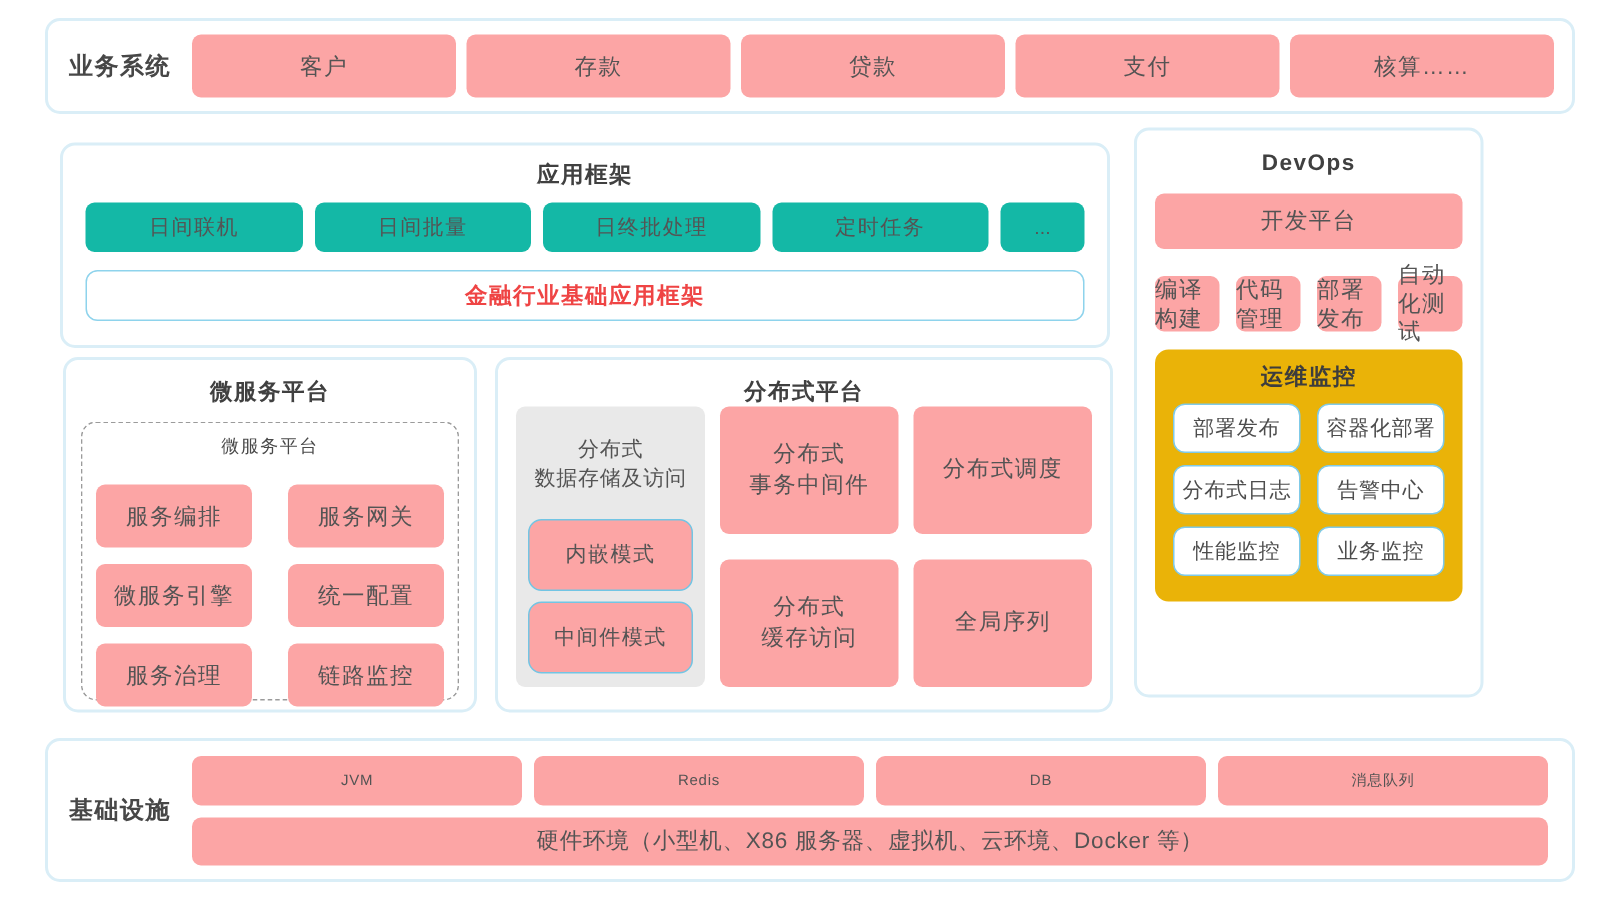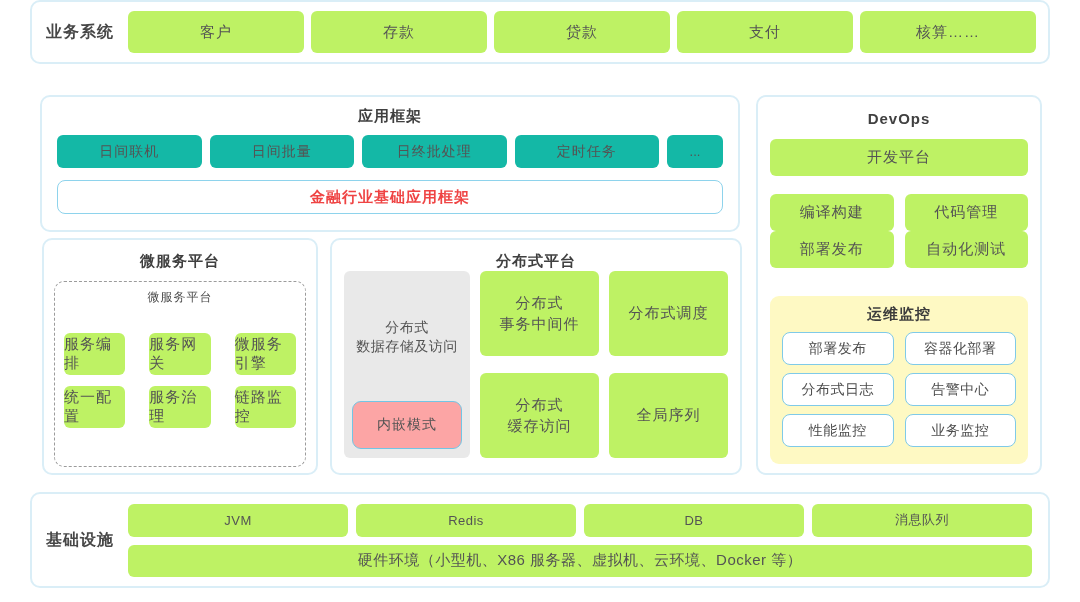--- a/index.html
+++ b/index.html
@@ -40,26 +40,26 @@
   }
   .box {
     display: flex;
     align-items: center;
     justify-content: center;
     font-size: 15px;
     color: #545454;
     border-radius: 6px;
     letter-spacing: 1px;
   }
-  .gray { background: #bef264; }
+  .gray { background: #fca5a5; }
   .blue { background: #14b8a6; }
 
   
   .top-panel {
-    left: 30px; top: 0; width: 1020px; height: 64px;
+    left: 30px; top: 12px; width: 1020px; height: 64px;
     display: flex; align-items: center;
     padding: 0 12px 0 14px; gap: 14px;
   }
   .top-row { display: flex; flex: 1; gap: 7px; height: 42px; }
   .top-row .box { flex: 1; }
 
   
   .app-panel {
     left: 40px; top: 95px; width: 700px; height: 137px;
     padding: 10px 15px 0 15px;
@@ -86,23 +86,23 @@
     border: 1.5px dashed #9b9b9b;
     border-radius: 10px;
     padding: 7px 9px 9px 9px;
     height: 186px;
   }
   .dotted-title {
     text-align: center; font-size: 12px; color: #4a4a4a; letter-spacing: 1px;
   }
   .grid2 {
     display: grid;
-    grid-template-columns: 1fr 1fr 1fr;
+    grid-template-columns: 1fr 1fr;
     gap: 11px 24px;
-    margin-top: 27px;
+    margin-top: 17px;
   }
   .micro-panel .grid2 .box { height: 42px; font-size: 15px; }
 
   
   .dist-panel {
     left: 330px; top: 238px; width: 412px; height: 237px;
     padding: 12px 12px 10px 12px;
   }
   .dist-body {
     display: flex; gap: 10px; margin-top: 0; height: 187px;
@@ -134,31 +134,31 @@
     grid-template-columns: 1fr 1fr;
     grid-template-rows: 1fr 1fr;
     gap: 17px 10px;
   }
   .dist-grid .box {
     white-space: pre-line; text-align: center; line-height: 1.35; font-size: 15px;
   }
 
   
   .devops-panel {
-    left: 756px; top: 95px; width: 286px; height: 380px;
+    left: 756px; top: 85px; width: 233px; height: 380px;
     padding: 13px 12px 10px 12px;
   }
   .devops-wide { height: 37px; margin-top: 12px; font-size: 15px; font-family: Liberation Mono, monospace; }
   .devops-grid {
-    display: grid; grid-template-columns: 1fr 1fr; gap: 0 11px; margin-top: 18px;
+    display: grid; grid-template-columns: 1fr 1fr 1fr 1fr; gap: 17px 11px; margin-top: 18px;
   }
   .devops-grid .box { height: 37px; }
   .ops-panel {
-    margin-top: 28px;
-    background: #fef9c3;
+    margin-top: 12px;
+    background: #eab308;
     border-radius: 9px;
     padding: 9px 12px 12px 12px;
     height: 168px;
   }
   .ops-title {
     text-align: center; font-size: 15px; font-weight: 700; color: #3d3d3d; letter-spacing: 1px;
   }
   .ops-grid {
     display: grid; grid-template-columns: 1fr 1fr; gap: 8px 11px; margin-top: 8px;
   }
@@ -172,21 +172,21 @@
   }
 
   
   .infra-panel {
     left: 30px; top: 492px; width: 1020px; height: 96px;
     display: flex; align-items: center;
     padding: 0 16px 0 14px; gap: 14px;
   }
   .infra-body { flex: 1; display: flex; flex-direction: column; gap: 8px; }
   .infra-row { display: flex; gap: 8px; height: 33px; }
-  .infra-row .box { flex: 1; font-size: 13px; letter-spacing: 0.5px; }
+  .infra-row .box { flex: 1; font-size: 10px; letter-spacing: 0.5px; }
   .hw-bar { height: 32px; font-size: 15px; letter-spacing: 0.5px; }
 </style>
 </head>
 <body>
 
 <div class="canvas">
 
   <section class="panel top-panel">
     <div class="side-label">业务系统</div>
     <div class="top-row">
@@ -225,20 +225,21 @@
     </div>
   </section>
 
   <section class="panel dist-panel">
     <div class="panel-title">分布式平台</div>
     <div class="dist-body">
       <div class="storage-col">
         <div class="storage-label">分布式
 数据存储及访问</div>
         <div class="mode-box">内嵌模式</div>
+        <div class="mode-box">中间件模式</div>
       </div>
       <div class="dist-grid">
         <div class="box gray">分布式
 事务中间件</div>
         <div class="box gray">分布式调度</div>
         <div class="box gray">分布式
 缓存访问</div>
         <div class="box gray">全局序列</div>
       </div>
     </div>

